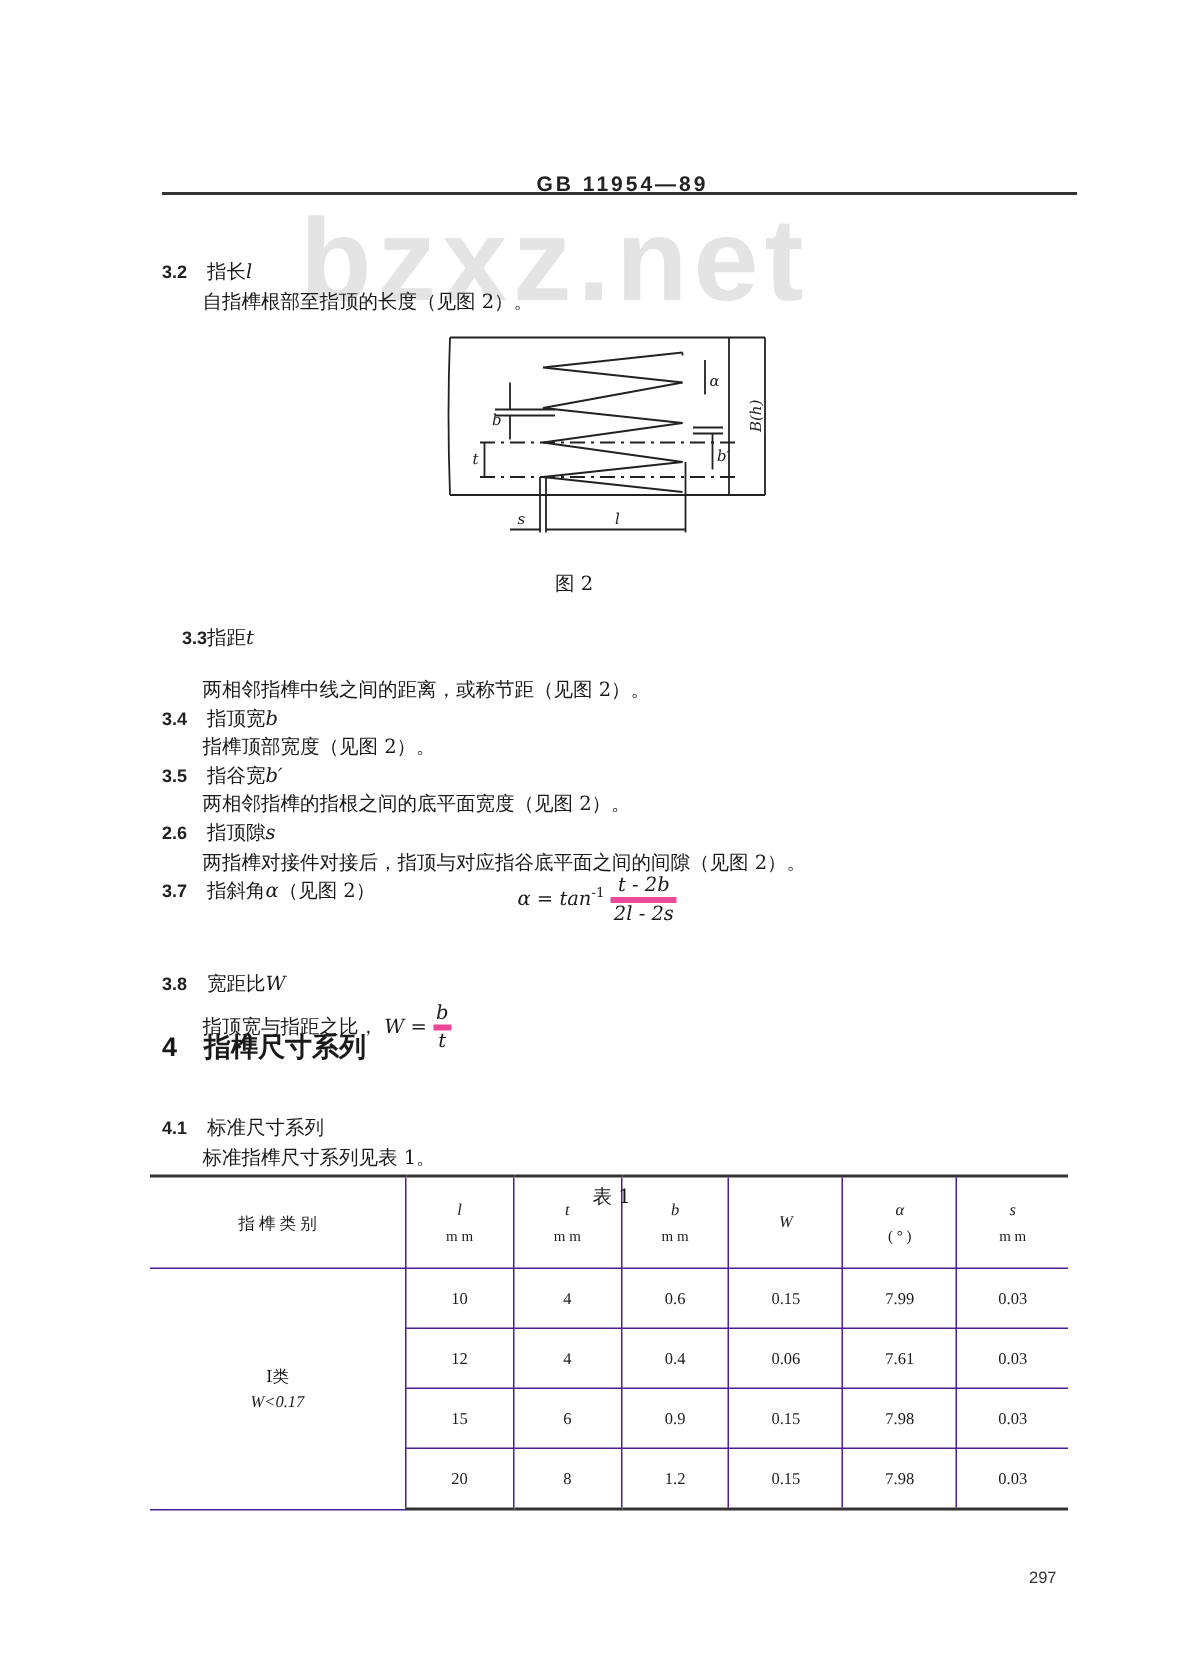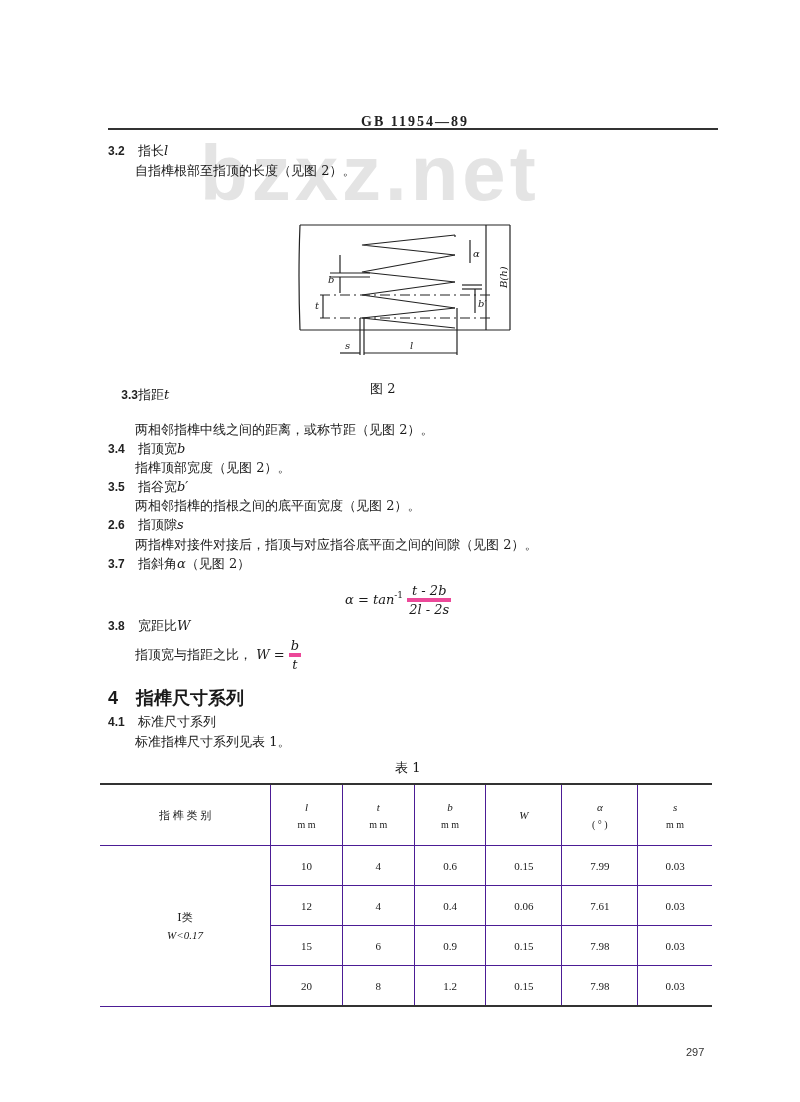--- a/index.html
+++ b/index.html
@@ -1,26 +1,26 @@
 <!DOCTYPE html>
 <html><head>
 <meta charset="utf-8">
 <style>
   html, body { margin: 0; padding: 0; background: #ffffff; }
   body { width: 800px; height: 1102px; position: relative; overflow: hidden;
          font-family: "DejaVu Serif", "Liberation Serif", serif; color: #1a1a1a; }
   .abs { position: absolute; }
   .header-code { left: 300px; top: 114px; width: 230px; text-align: center;
-    font-family: Liberation Serif, serif; font-weight: bold;
+    font-family: Liberation Sans, sans-serif; font-weight: bold;
     font-size: 14px; letter-spacing: 2px; color: #222; }
   .header-rule { left: 108px; top: 128px; width: 610px; height: 2px; background: #333; }
   .watermark { left: 200px; top: 134px; font-family: "Liberation Sans", "DejaVu Sans", sans-serif;
     font-weight: bold; font-size: 78px; color: #e4e4e4; letter-spacing: 4px; z-index: 0; line-height: 1; }
   .sec-num { font-family: "Liberation Sans", "DejaVu Sans", sans-serif; font-weight: bold; font-size: 12px; color: #222; }
-  .line { font-size: 13px; z-index: 1; white-space: nowrap; }
+  .line { font-size: 13px; z-index: 1; white-space: nowrap; margin-top: 30px; }
   .num { display: inline-block; width: 30px; }
   .it { font-style: italic; }
   .fig-caption { left: 370px; top: 380px; font-size: 13px; }
   .formula { font-size: 13px; z-index: 1; }
   .frac { display: inline-block; vertical-align: middle; text-align: center; font-style: italic; }
   .frac .top { display: block; border-bottom: 4px solid #ec4899; padding: 0 2px; }
   .frac .bot { display: block; padding: 0 2px; }
   .heading4 { font-family: "Liberation Sans", "DejaVu Sans", sans-serif; font-weight: bold; font-size: 18px; }
   table.spec { position: absolute; left: 100px; top: 783px; width: 612px; border-collapse: collapse;
     font-family: "Liberation Serif", "DejaVu Serif", serif; font-size: 11px; }

